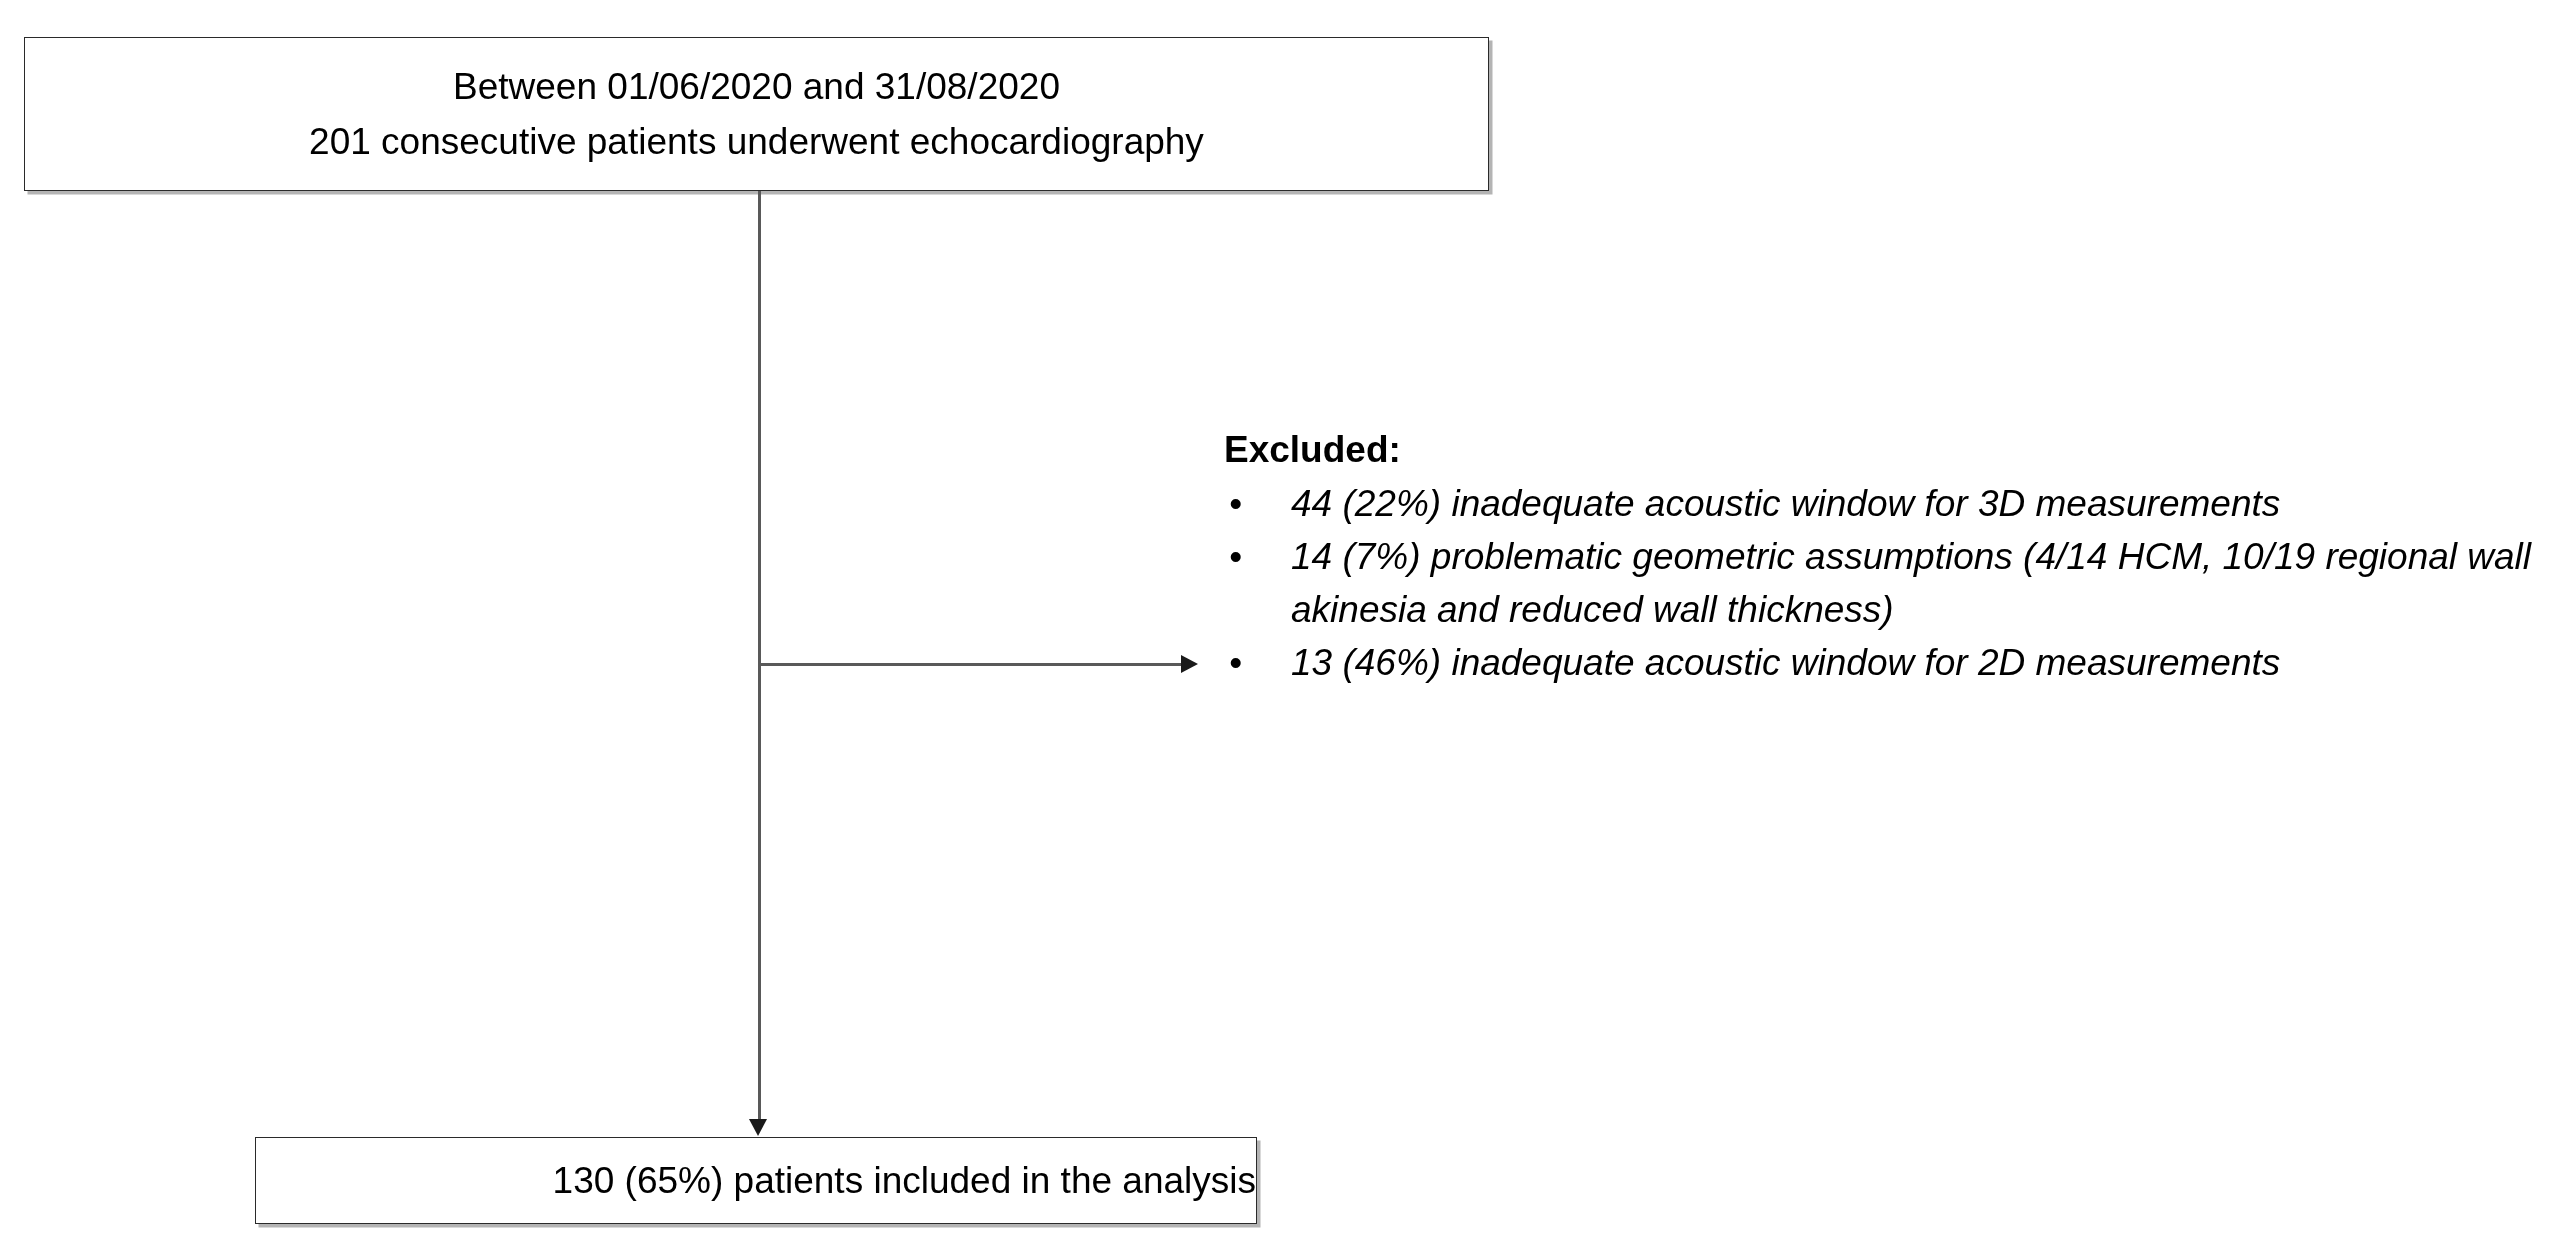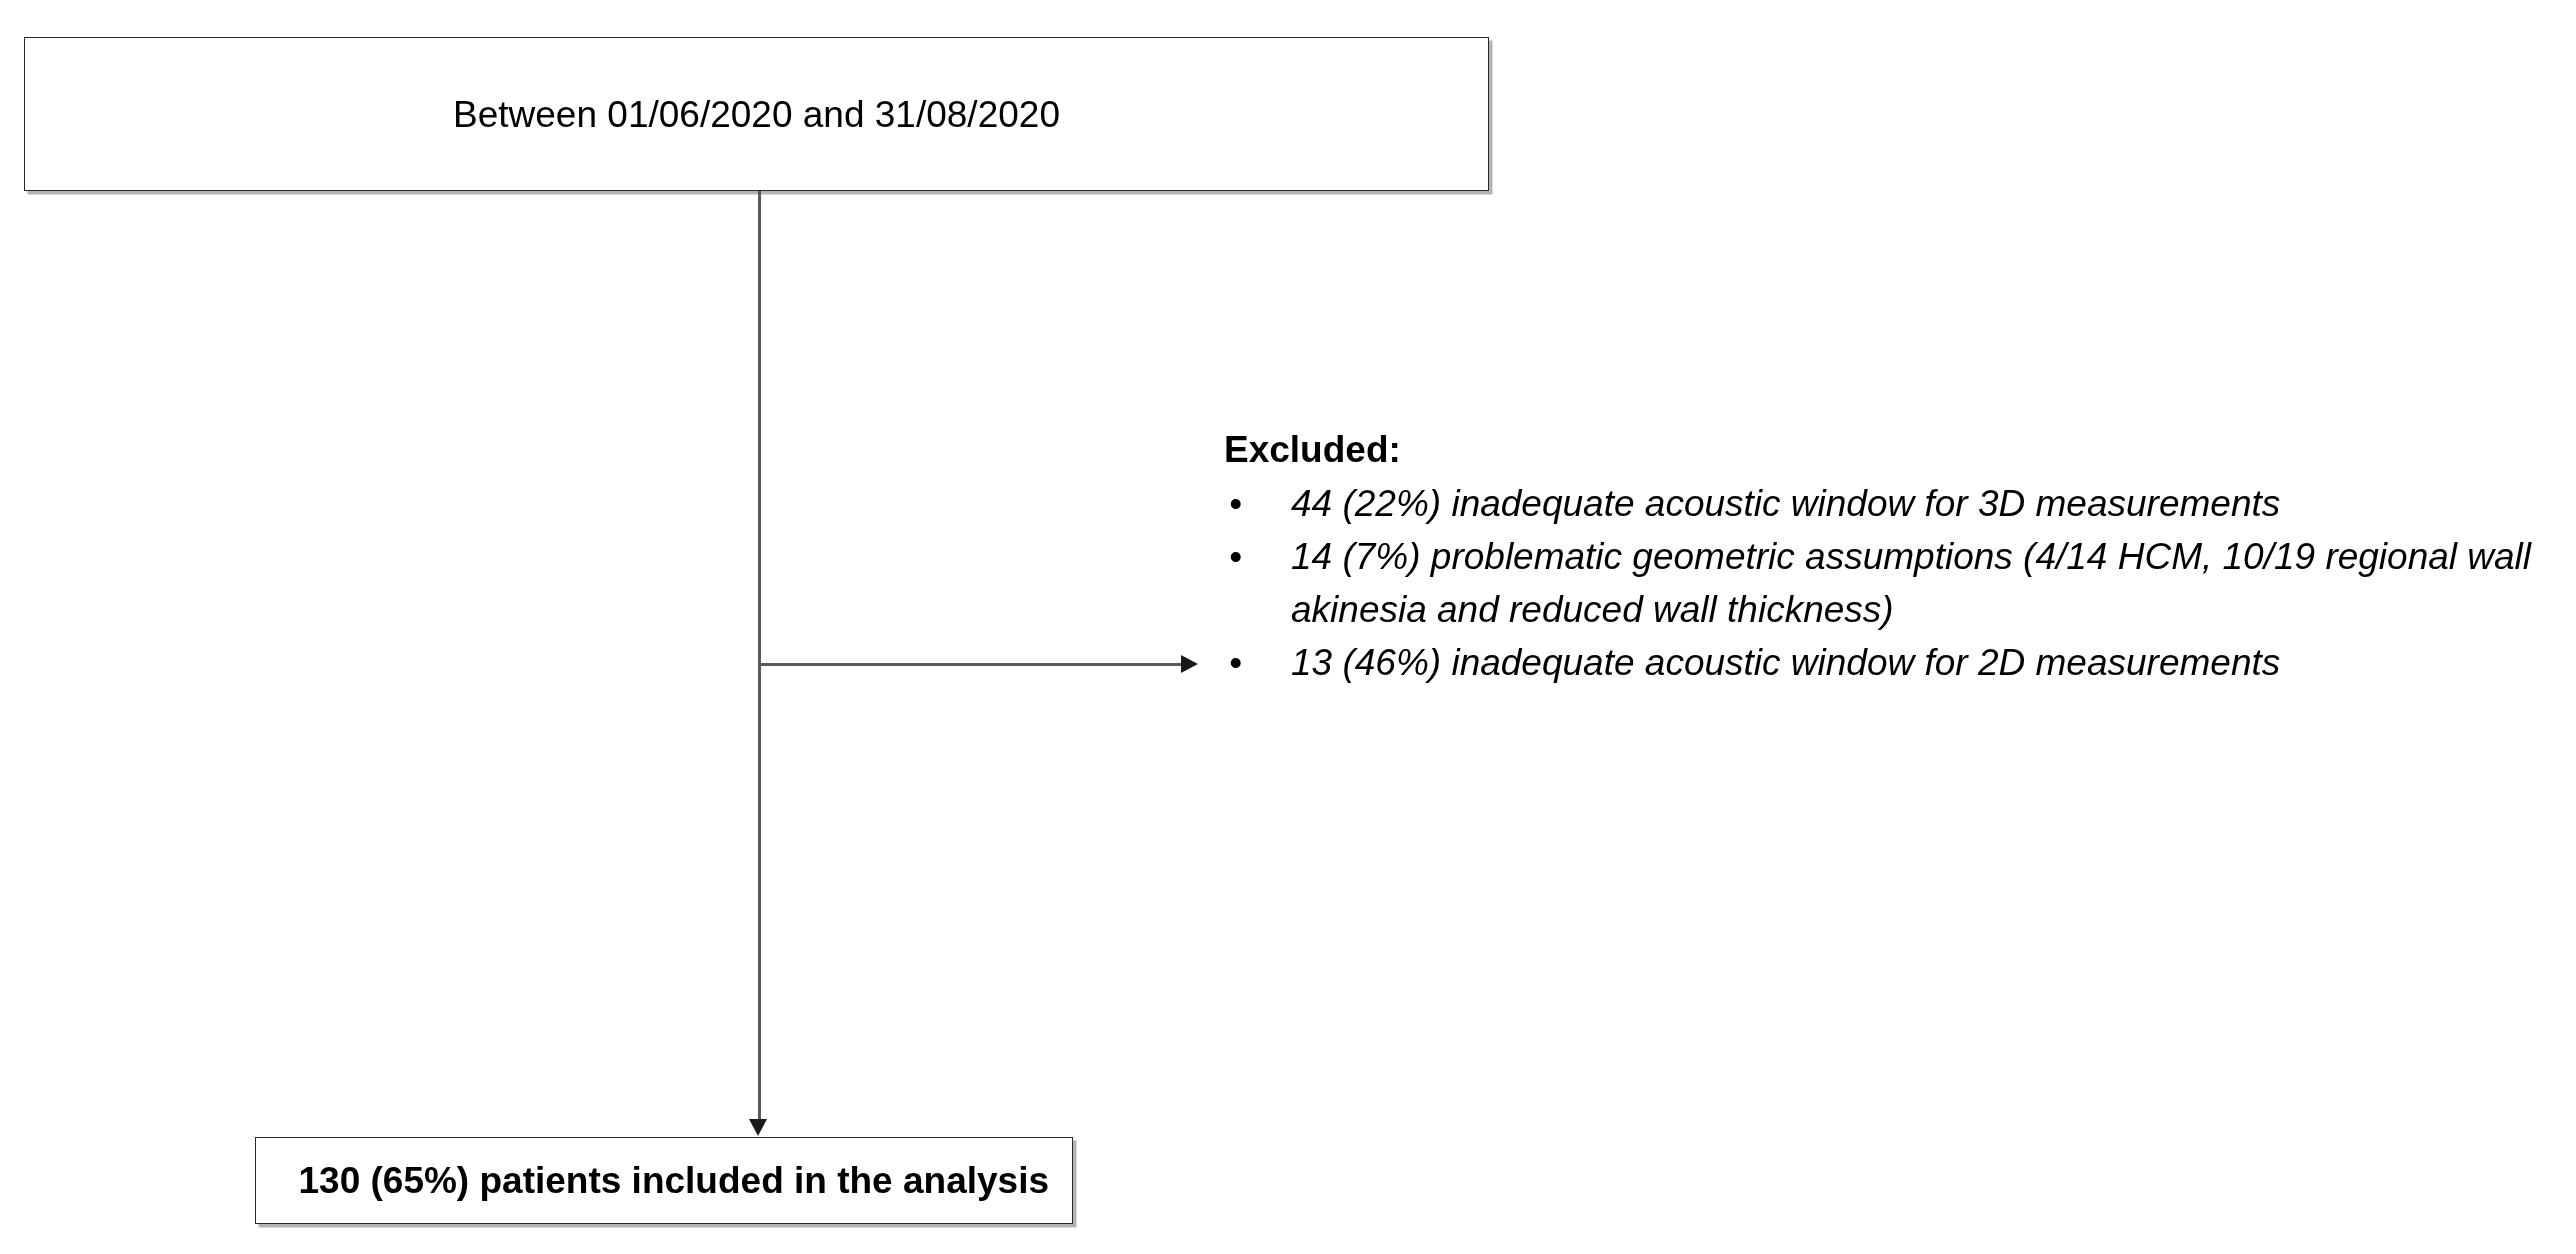--- a/index.html
+++ b/index.html
@@ -42,25 +42,24 @@
     top: 37px;
     width: 1465px;
     height: 154px;
     align-items: center;
     text-align: center;
   }
 
   #box-bottom {
     left: 255px;
     top: 1137px;
-    width: 818px;
+    width: 1002px;
     height: 87px;
-    align-items: center;
+    align-items: flex-end;
     padding-left: 19.5px;
-    font-weight: bold;
   }
 
   
   .vline {
     position: absolute;
     width: 2.7px;
     background: #595959;
   }
   .hline {
     position: absolute;
@@ -126,20 +125,21 @@
     font-style: italic;
   }
 </style>
 </head>
 <body>
 
 <div id="canvas">
 
   <div class="flow-box" id="box-top">
     <div class="line">Between 01/06/2020 and 31/08/2020</div>
+    <div class="line">201 consecutive patients underwent echocardiography</div>
   </div>
 
   <div class="vline" id="trunk-line"></div>
   <div class="hline" id="branch-line"></div>
   <div class="arrow-right" id="branch-arrow"></div>
   <div class="arrow-down" id="trunk-arrow"></div>
 
   <div id="excluded-block">
     <p id="excluded-heading">Excluded:</p>
     <ul class="bullet-list">

